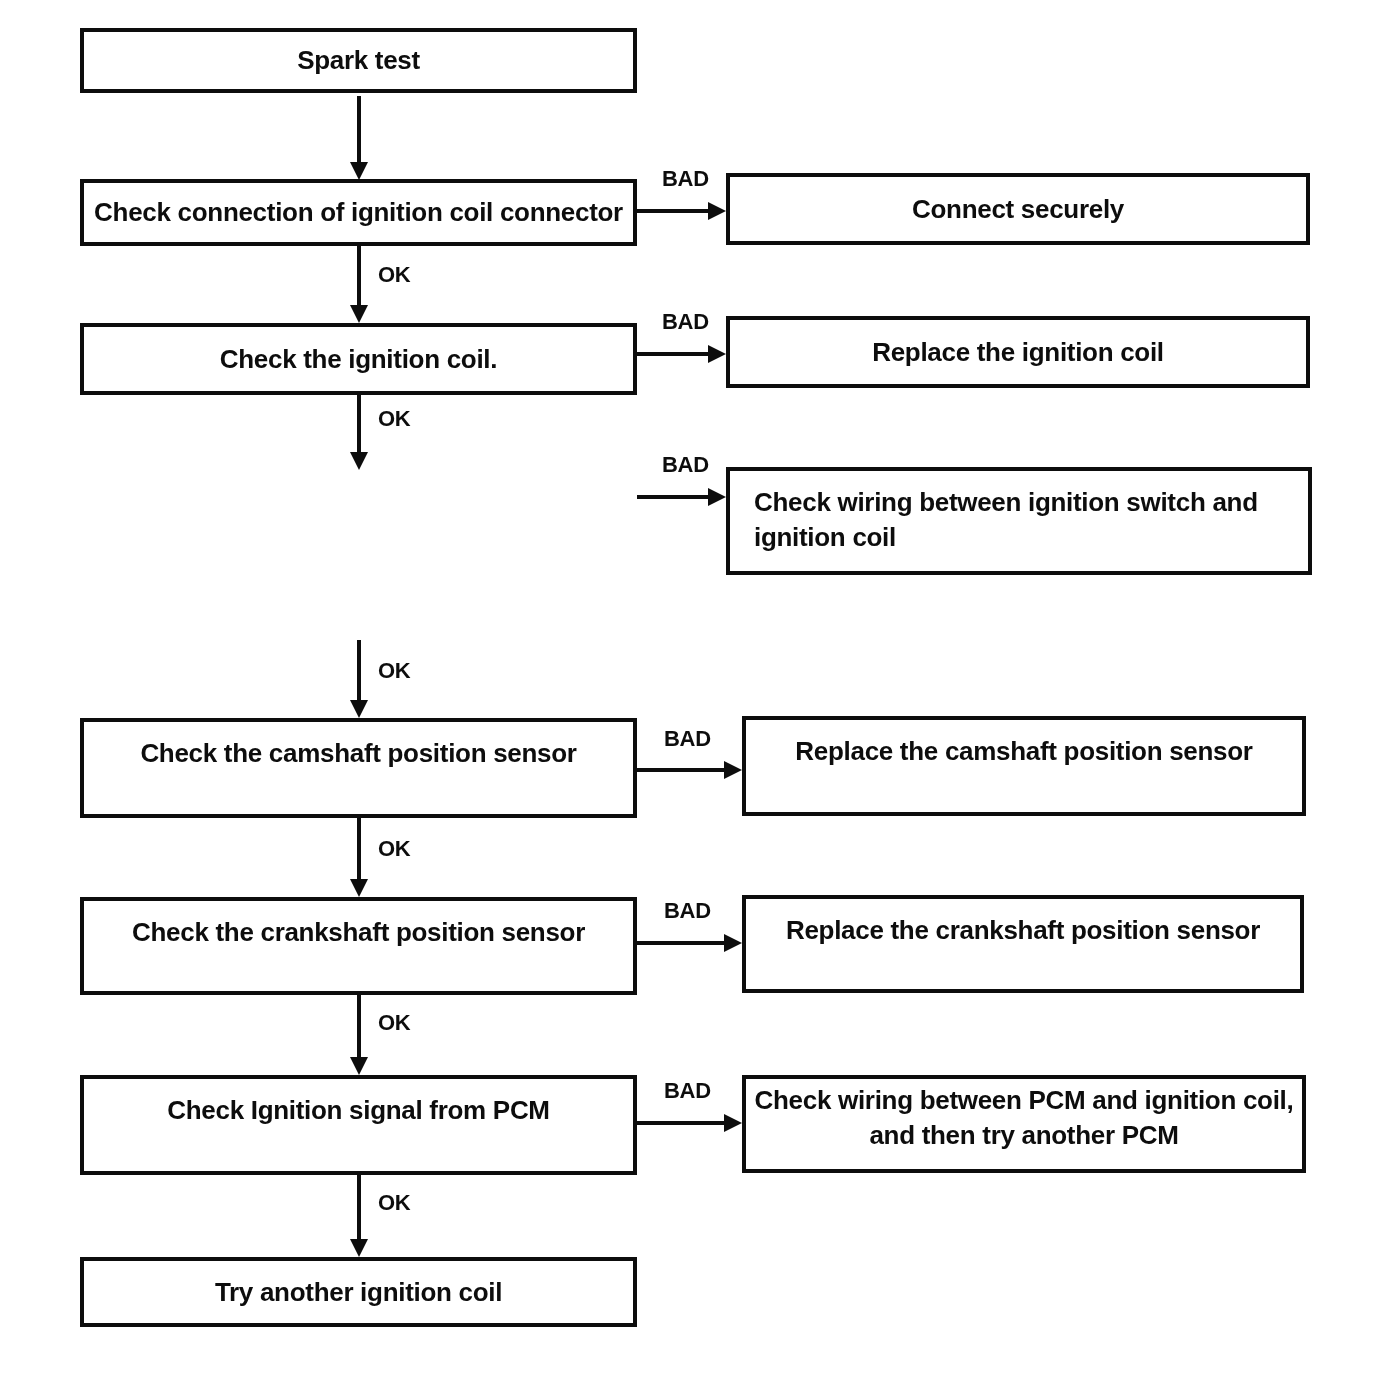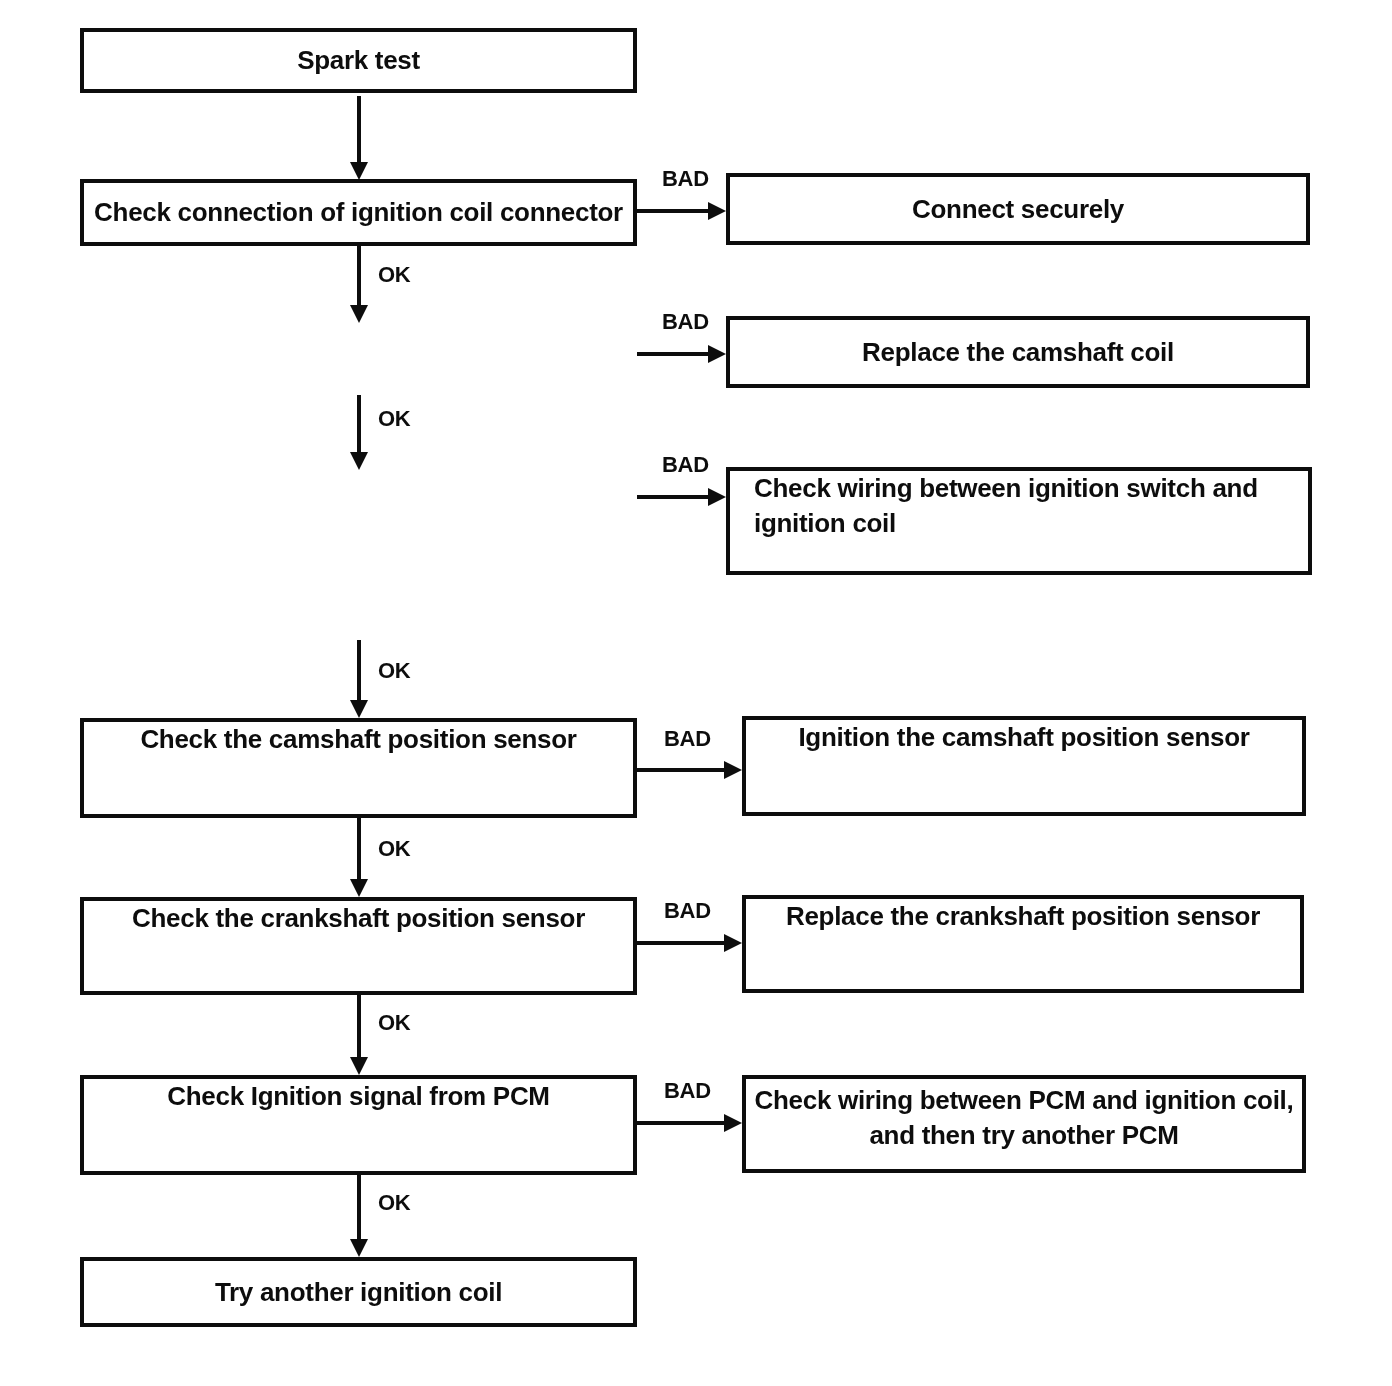--- a/index.html
+++ b/index.html
@@ -24,21 +24,21 @@
     display:flex;
     align-items:center;
     justify-content:center;
     font-size:26px;
     font-weight:700;
     letter-spacing:-0.3px;
     text-align:center;
     line-height:35px;
   }
   .box.nowrap{white-space:nowrap;}
-  .box.align-top{align-items:flex-start;}
+  .box.align-top{align-items:flex-start;padding-top:14px;}
   .box.prelines{white-space:pre-line;}
   .box.left-text{
     justify-content:flex-start;
     text-align:left;
     padding-left:24px;
     padding-right:10px;
   }
   .box.listbox{
     display:block;
     text-align:left;
@@ -72,38 +72,39 @@
 </style>
 </head>
 <body>
 
 <div class="stage">
 
   <div class="box nowrap" style="left:80px;top:28px;width:557px;height:65px">Spark test</div>
 
   <div class="box nowrap" style="left:80px;top:179px;width:557px;height:67px">Check connection of ignition coil connector</div>
 
+  <div class="box nowrap" style="left:80px;top:323px;width:557px;height:72px">Check the ignition coil.</div>
 
 
   <div class="box nowrap align-top" style="left:80px;top:718px;width:557px;height:100px">Check the camshaft position sensor</div>
 
   <div class="box nowrap align-top" style="left:80px;top:897px;width:557px;height:98px">Check the crankshaft position sensor</div>
 
   <div class="box nowrap align-top" style="left:80px;top:1075px;width:557px;height:100px">Check Ignition signal from PCM</div>
 
   <div class="box nowrap" style="left:80px;top:1257px;width:557px;height:70px">Try another ignition coil</div>
 
   <div class="box nowrap" style="left:726px;top:173px;width:584px;height:72px">Connect securely</div>
 
-  <div class="box nowrap" style="left:726px;top:316px;width:584px;height:72px">Replace the camshaft coil</div>
+  <div class="box nowrap" style="left:726px;top:316px;width:584px;height:72px">Replace the ignition coil</div>
 
   <div class="box prelines left-text align-top" style="left:726px;top:467px;width:586px;height:108px">Check wiring between ignition switch and
 ignition coil</div>
 
-  <div class="box nowrap align-top" style="left:742px;top:716px;width:564px;height:100px">Ignition the camshaft position sensor</div>
+  <div class="box nowrap align-top" style="left:742px;top:716px;width:564px;height:100px">Replace the camshaft position sensor</div>
 
   <div class="box nowrap align-top" style="left:742px;top:895px;width:562px;height:98px">Replace the crankshaft position sensor</div>
 
   <div class="box prelines" style="left:742px;top:1075px;width:564px;height:98px;align-items:flex-start;padding-top:4px">Check wiring between PCM and ignition coil,
 and then try another PCM</div>
 
   <div class="vline" style="left:357px;top:96px;height:68px"></div>
   <div class="varr" style="left:350px;top:162px"></div>
 
   <div class="vline" style="left:357px;top:246px;height:60px"></div>

